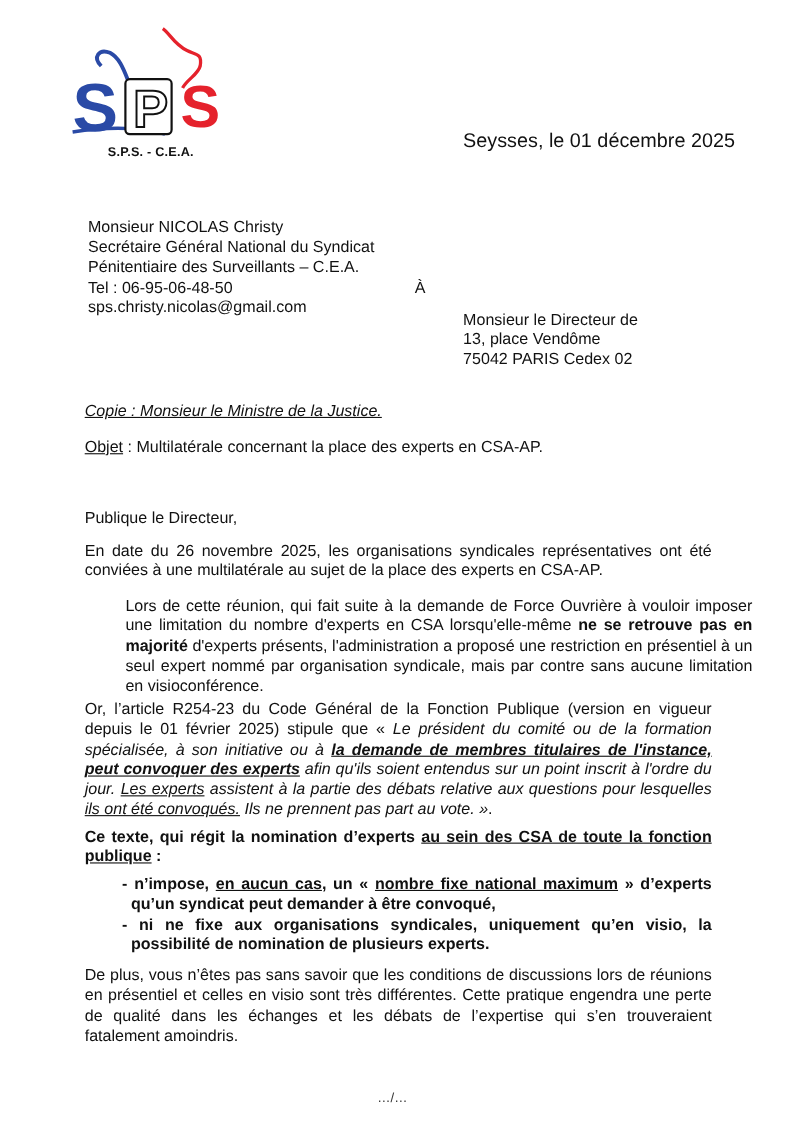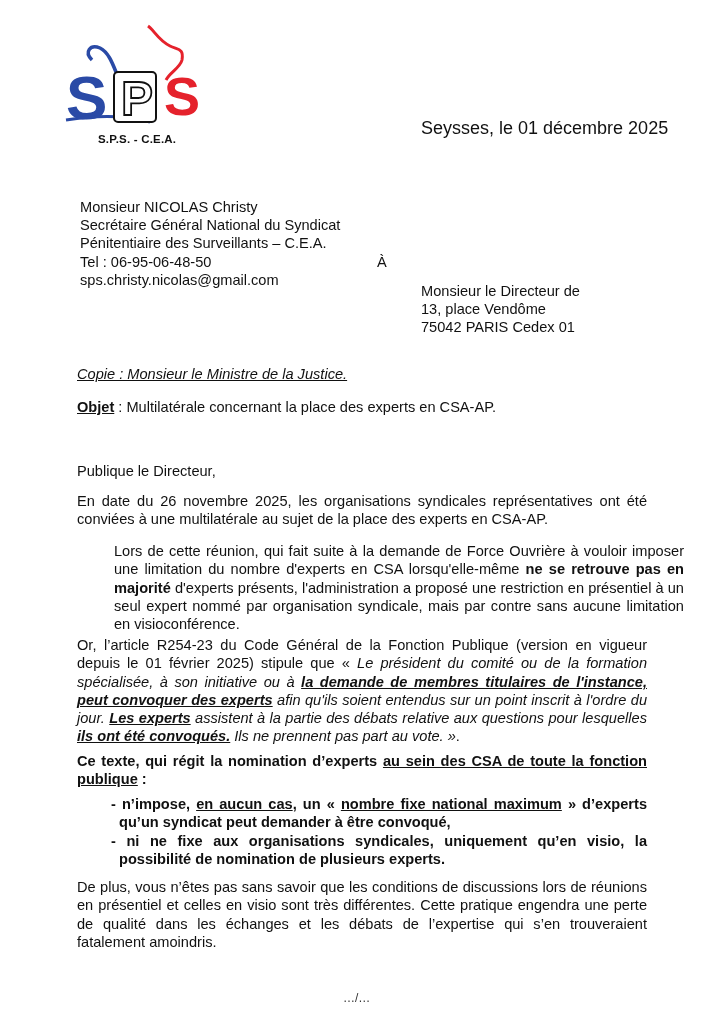--- a/index.html
+++ b/index.html
@@ -7,21 +7,21 @@
          font-family: "Liberation Sans", sans-serif; color: #111; font-size: 14.6px; }
   .abs { position: absolute; }
   .logo { left: 62px; top: 22px; width: 150px; height: 105px; }
   .logo-caption { left: 98px; top: 133px; font-size: 11.5px; font-weight: bold; letter-spacing: 0.2px; }
   .date { left: 421px; top: 118px; font-size: 18px; }
   .sender { left: 80px; top: 157px; line-height: 18.2px; margin-top: 41px; }
   .a-mark { left: 377px; top: 254px; }
   .recipient { left: 421px; top: 282px; line-height: 18.2px; }
   .copie { left: 77px; top: 366px; font-style: italic; text-decoration: underline; }
   .objet { left: 77px; top: 399px; }
-  .u { text-decoration: underline; font-weight: bold; }
+  .u { text-decoration: underline; }
   .body-block { left: 77px; width: 570px; text-align: justify; line-height: 18.3px; }
   .greeting { top: 462px; }
   .p1 { top: 492px; }
   .p2 { top: 542px; margin-left: 37px; }
   .p3 { top: 636px; }
   .p4 { top: 752px; font-weight: bold; }
   .list { left: 77px; top: 795px; width: 570px; font-weight: bold; line-height: 18.3px; }
   .list-item { padding-left: 42px; text-indent: -8px; text-align: justify; }
   .p5 { top: 878px; }
   .footer { left: 343px; top: 991px; font-size: 12px; color: #333; }
@@ -59,21 +59,21 @@
   <span class="line">Pénitentiaire des Surveillants – C.E.A.</span>
   <span class="line">Tel : 06-95-06-48-50</span>
   <span class="line">sps.christy.nicolas@gmail.com</span>
 </div>
 
 <div class="abs a-mark">À</div>
 
 <div class="abs recipient">
   <span class="line">Monsieur le Directeur de</span>
   <span class="line">13, place Vendôme</span>
-  <span class="line">75042 PARIS Cedex 01</span>
+  <span class="line">75042 PARIS Cedex 02</span>
 </div>
 
 <div class="abs copie">Copie : Monsieur le Ministre de la Justice.</div>
 
 <div class="abs objet">
   <span class="u">Objet</span><span> : Multilatérale concernant la place des experts en CSA-AP.</span>
 </div>
 
 <div class="abs body-block greeting">Publique le Directeur,</div>
 

